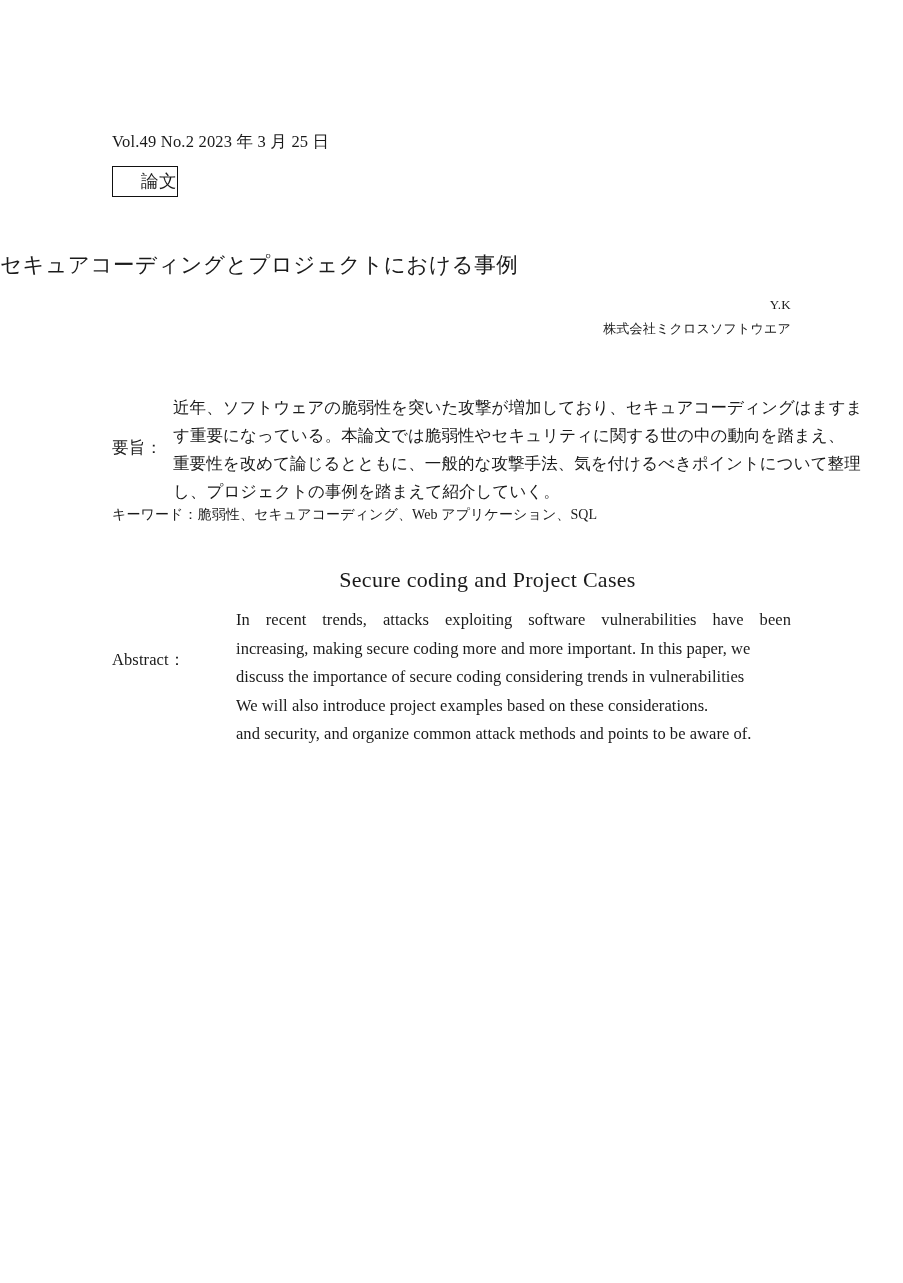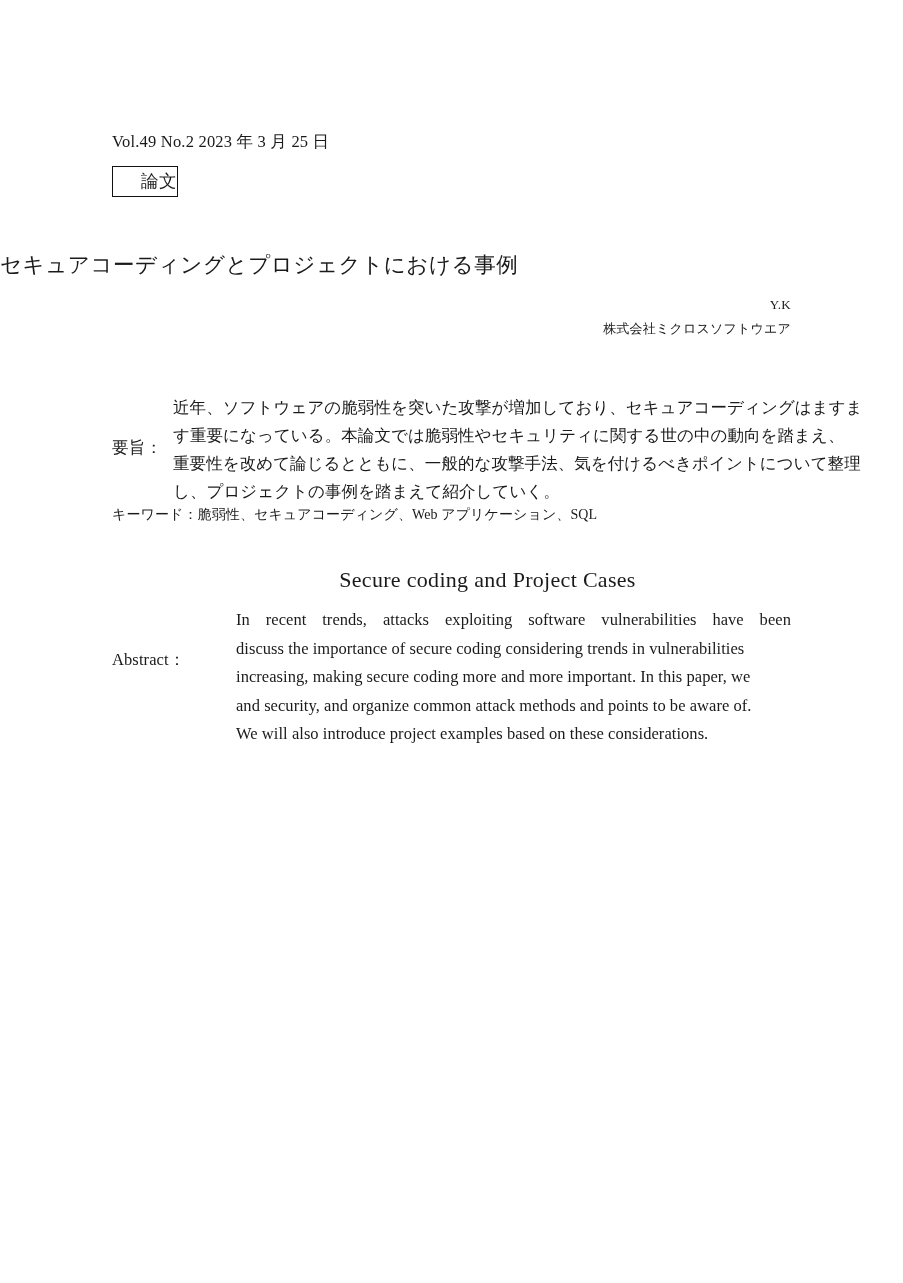--- a/index.html
+++ b/index.html
@@ -360,22 +360,22 @@
             <span>In</span>
             <span>recent</span>
             <span>trends,</span>
             <span>attacks</span>
             <span>exploiting</span>
             <span>software</span>
             <span>vulnerabilities</span>
             <span>have</span>
             <span>been</span>
           </span>
+        <span class="eline">increasing, making secure coding more and more important. In this paper, we</span>
         <span class="eline">discuss the importance of secure coding considering trends in vulnerabilities</span>
-        <span class="eline">increasing, making secure coding more and more important. In this paper, we</span>
+        <span class="eline">We will also introduce project examples based on these considerations.</span>
         <span class="eline">and security, and organize common attack methods and points to be aware of.</span>
-        <span class="eline">We will also introduce project examples based on these considerations.</span>
       </div>
     </div>
   </div>
 
 
 </div>
 
 </body></html>

